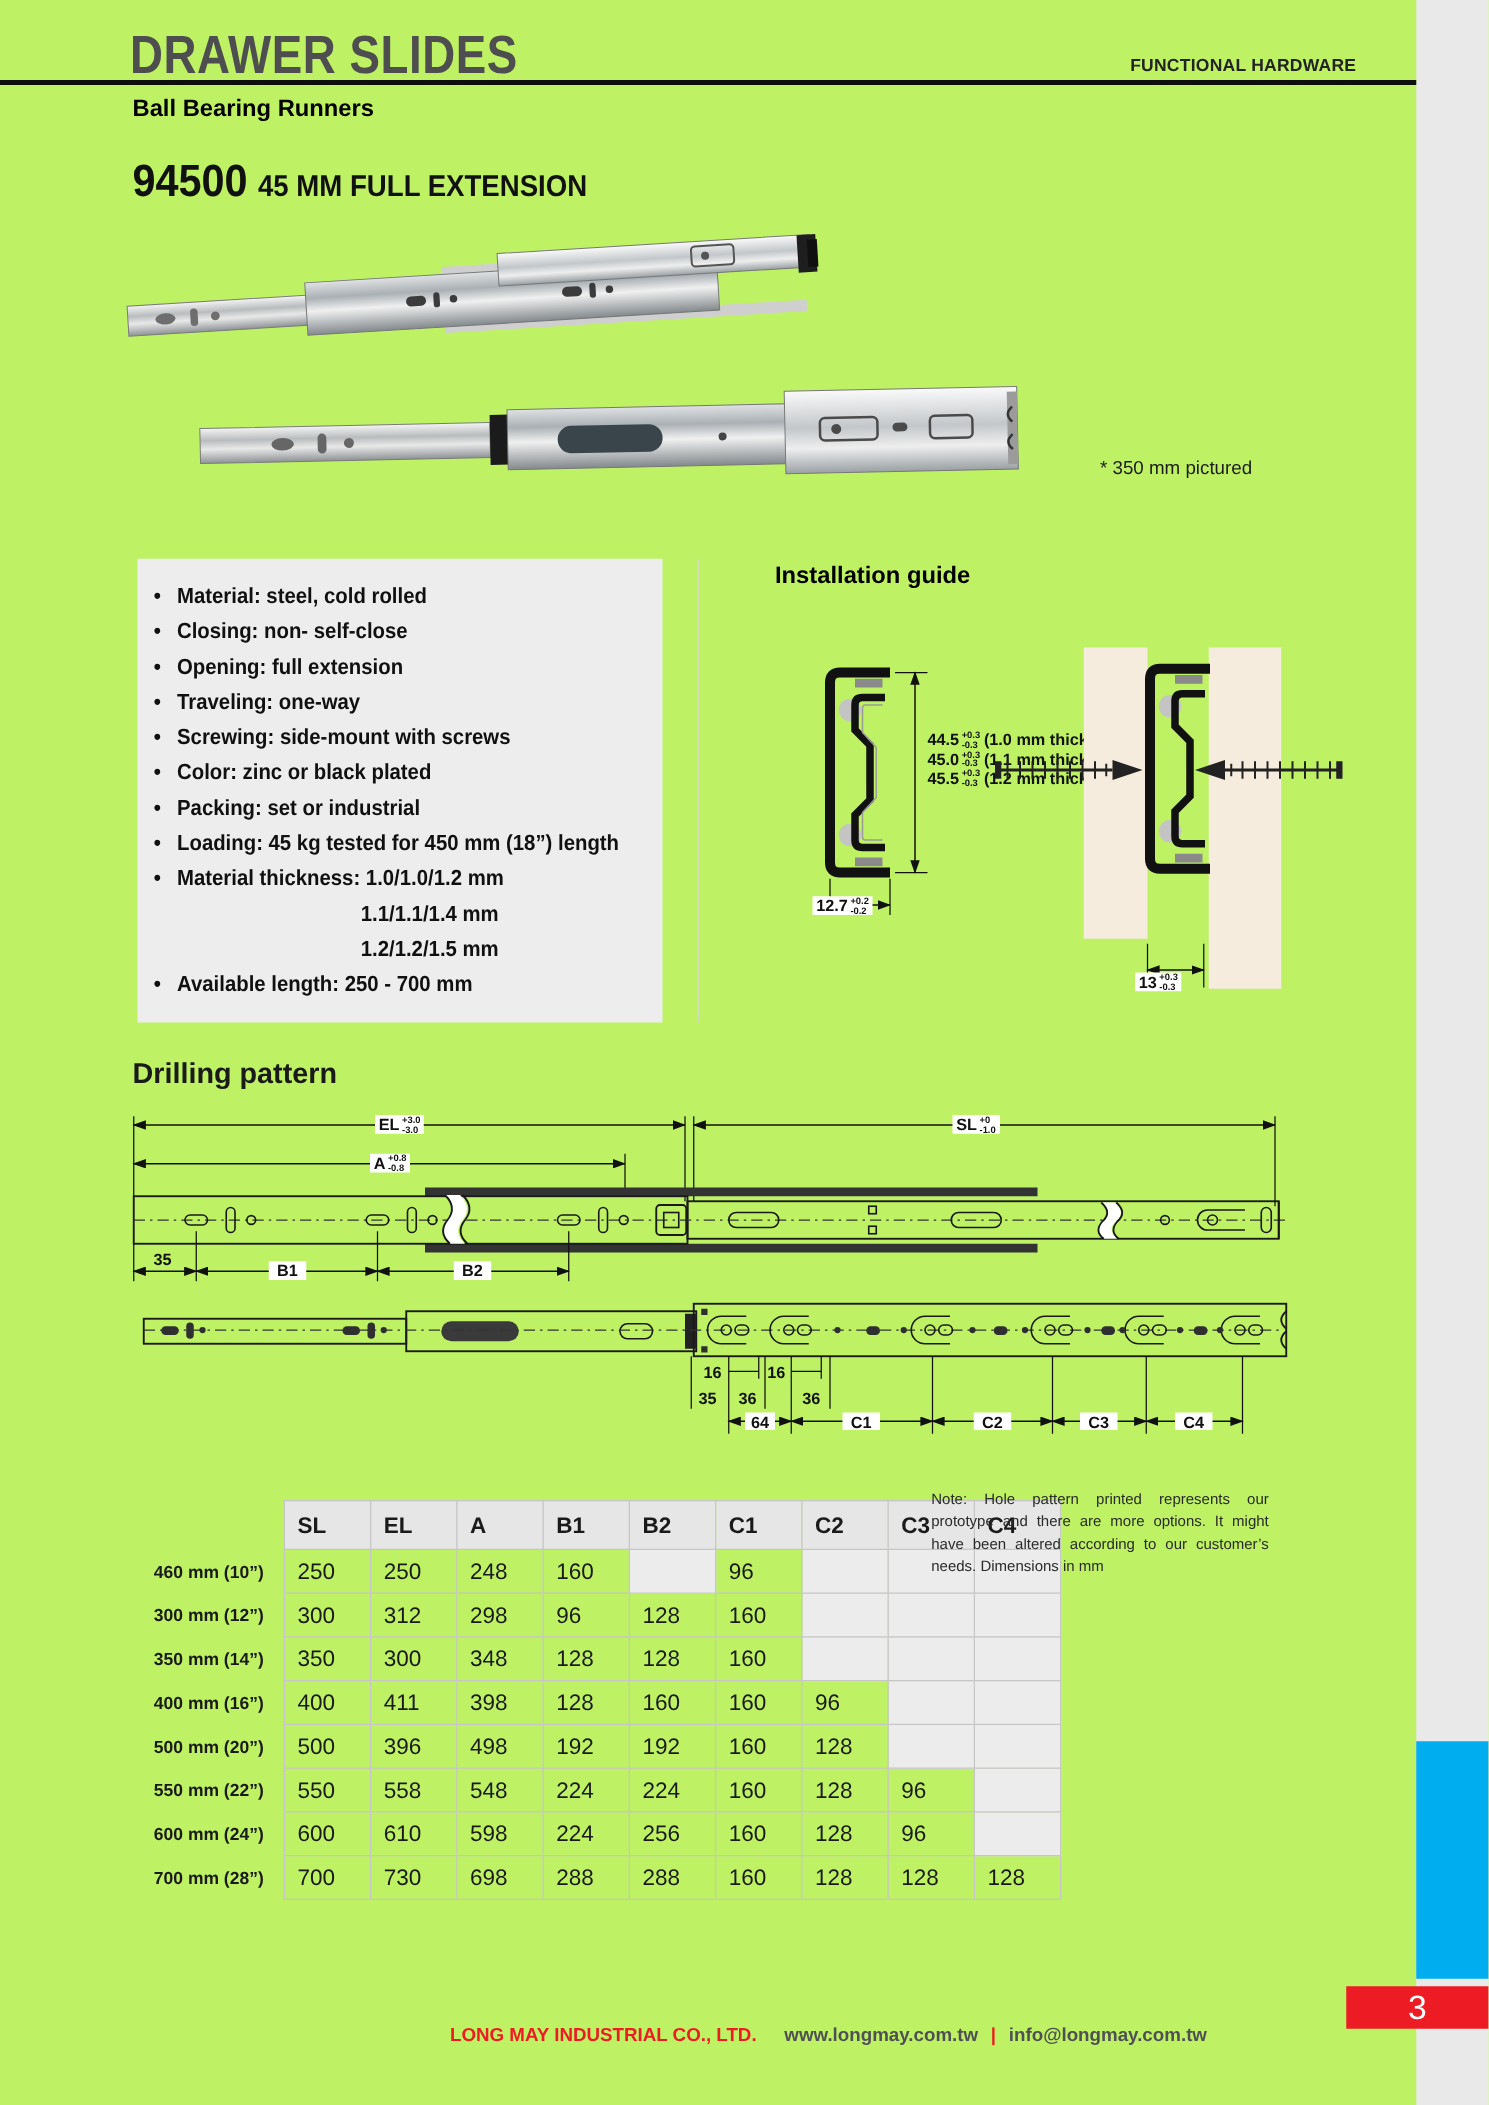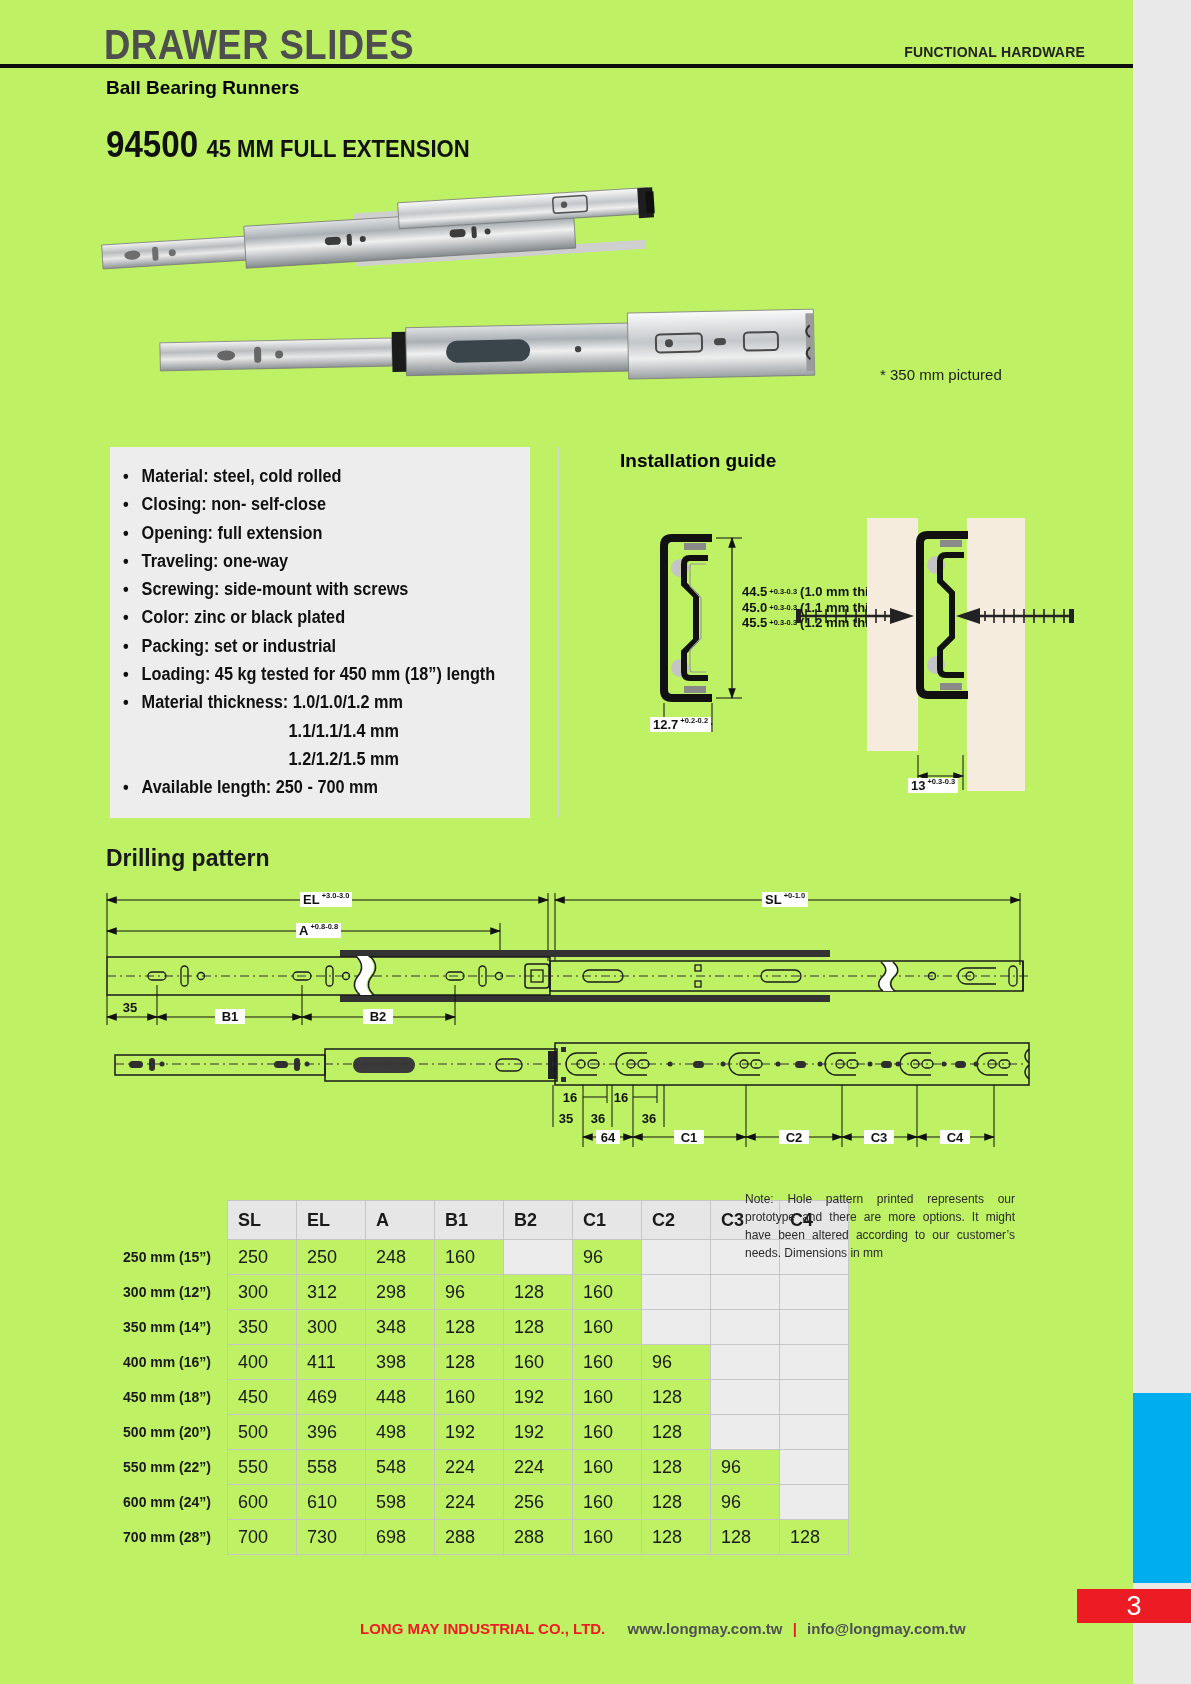--- a/index.html
+++ b/index.html
@@ -29,21 +29,21 @@
              transform:scaleX(.93);transform-origin:left top;width:440px;}
   .spec-item{display:flex;}
   .bullet{width:20px;flex:none;}
   .cont .bullet{visibility:hidden;}
   .cont .stext{padding-left:158px;}
   .col-divider{left:558px;top:447px;width:1px;height:371px;background:#d6d6d6;}
   .install-title{left:620px;top:450px;font-size:19px;font-weight:bold;color:#000;}
   
   .dimlabel{position:absolute;display:flex;align-items:flex-start;font-weight:bold;font-size:13px;
             color:#111;background:#fff;padding:0 3px;white-space:nowrap;}
-  .tol{display:inline-flex;flex-direction:row;font-size:7.5px;line-height:7.5px;
+  .tol{display:inline-flex;flex-direction:column;font-size:7.5px;line-height:7.5px;
        margin-left:2px;font-weight:bold;}
   .hline{display:flex;align-items:center;height:15.5px;font-size:13px;font-weight:bold;color:#111;white-space:nowrap;}
   .hline .dd{margin-left:3px;}
   .heights{left:742px;top:584px;}
   
   .note{left:745px;top:1190px;width:270px;font-size:12px;line-height:1.5;text-align:justify;color:#2a2a2a;}
   .footer-line{left:360px;top:1620px;width:700px;text-align:left;font-size:15px;font-weight:bold;white-space:nowrap;}
   .footer-company{margin-right:18px;}
   .footer-web{color:#4f5054;}
   .footer-sep{margin:0 6px;}
@@ -476,21 +476,21 @@
             <th class="col">B1</th>
             <th class="col">B2</th>
             <th class="col">C1</th>
             <th class="col">C2</th>
             <th class="col">C3</th>
             <th class="col">C4</th>
           </tr>
         </thead>
       <tbody>
           <tr>
-            <th class="rowlabel">250 mm (15”)</th>
+            <th class="rowlabel">460 mm (10”)</th>
             <td>250</td>
             <td>250</td>
             <td>248</td>
             <td>160</td>
             <td class="empty"></td>
             <td>96</td>
             <td class="empty"></td>
             <td class="empty"></td>
             <td class="empty"></td>
           </tr>
@@ -520,32 +520,20 @@
           </tr>
           <tr>
             <th class="rowlabel">400 mm (16”)</th>
             <td>400</td>
             <td>411</td>
             <td>398</td>
             <td>128</td>
             <td>160</td>
             <td>160</td>
             <td>96</td>
-            <td class="empty"></td>
-            <td class="empty"></td>
-          </tr>
-          <tr>
-            <th class="rowlabel">450 mm (18”)</th>
-            <td>450</td>
-            <td>469</td>
-            <td>448</td>
-            <td>160</td>
-            <td>192</td>
-            <td>160</td>
-            <td>128</td>
             <td class="empty"></td>
             <td class="empty"></td>
           </tr>
           <tr>
             <th class="rowlabel">500 mm (20”)</th>
             <td>500</td>
             <td>396</td>
             <td>498</td>
             <td>192</td>
             <td>192</td>

